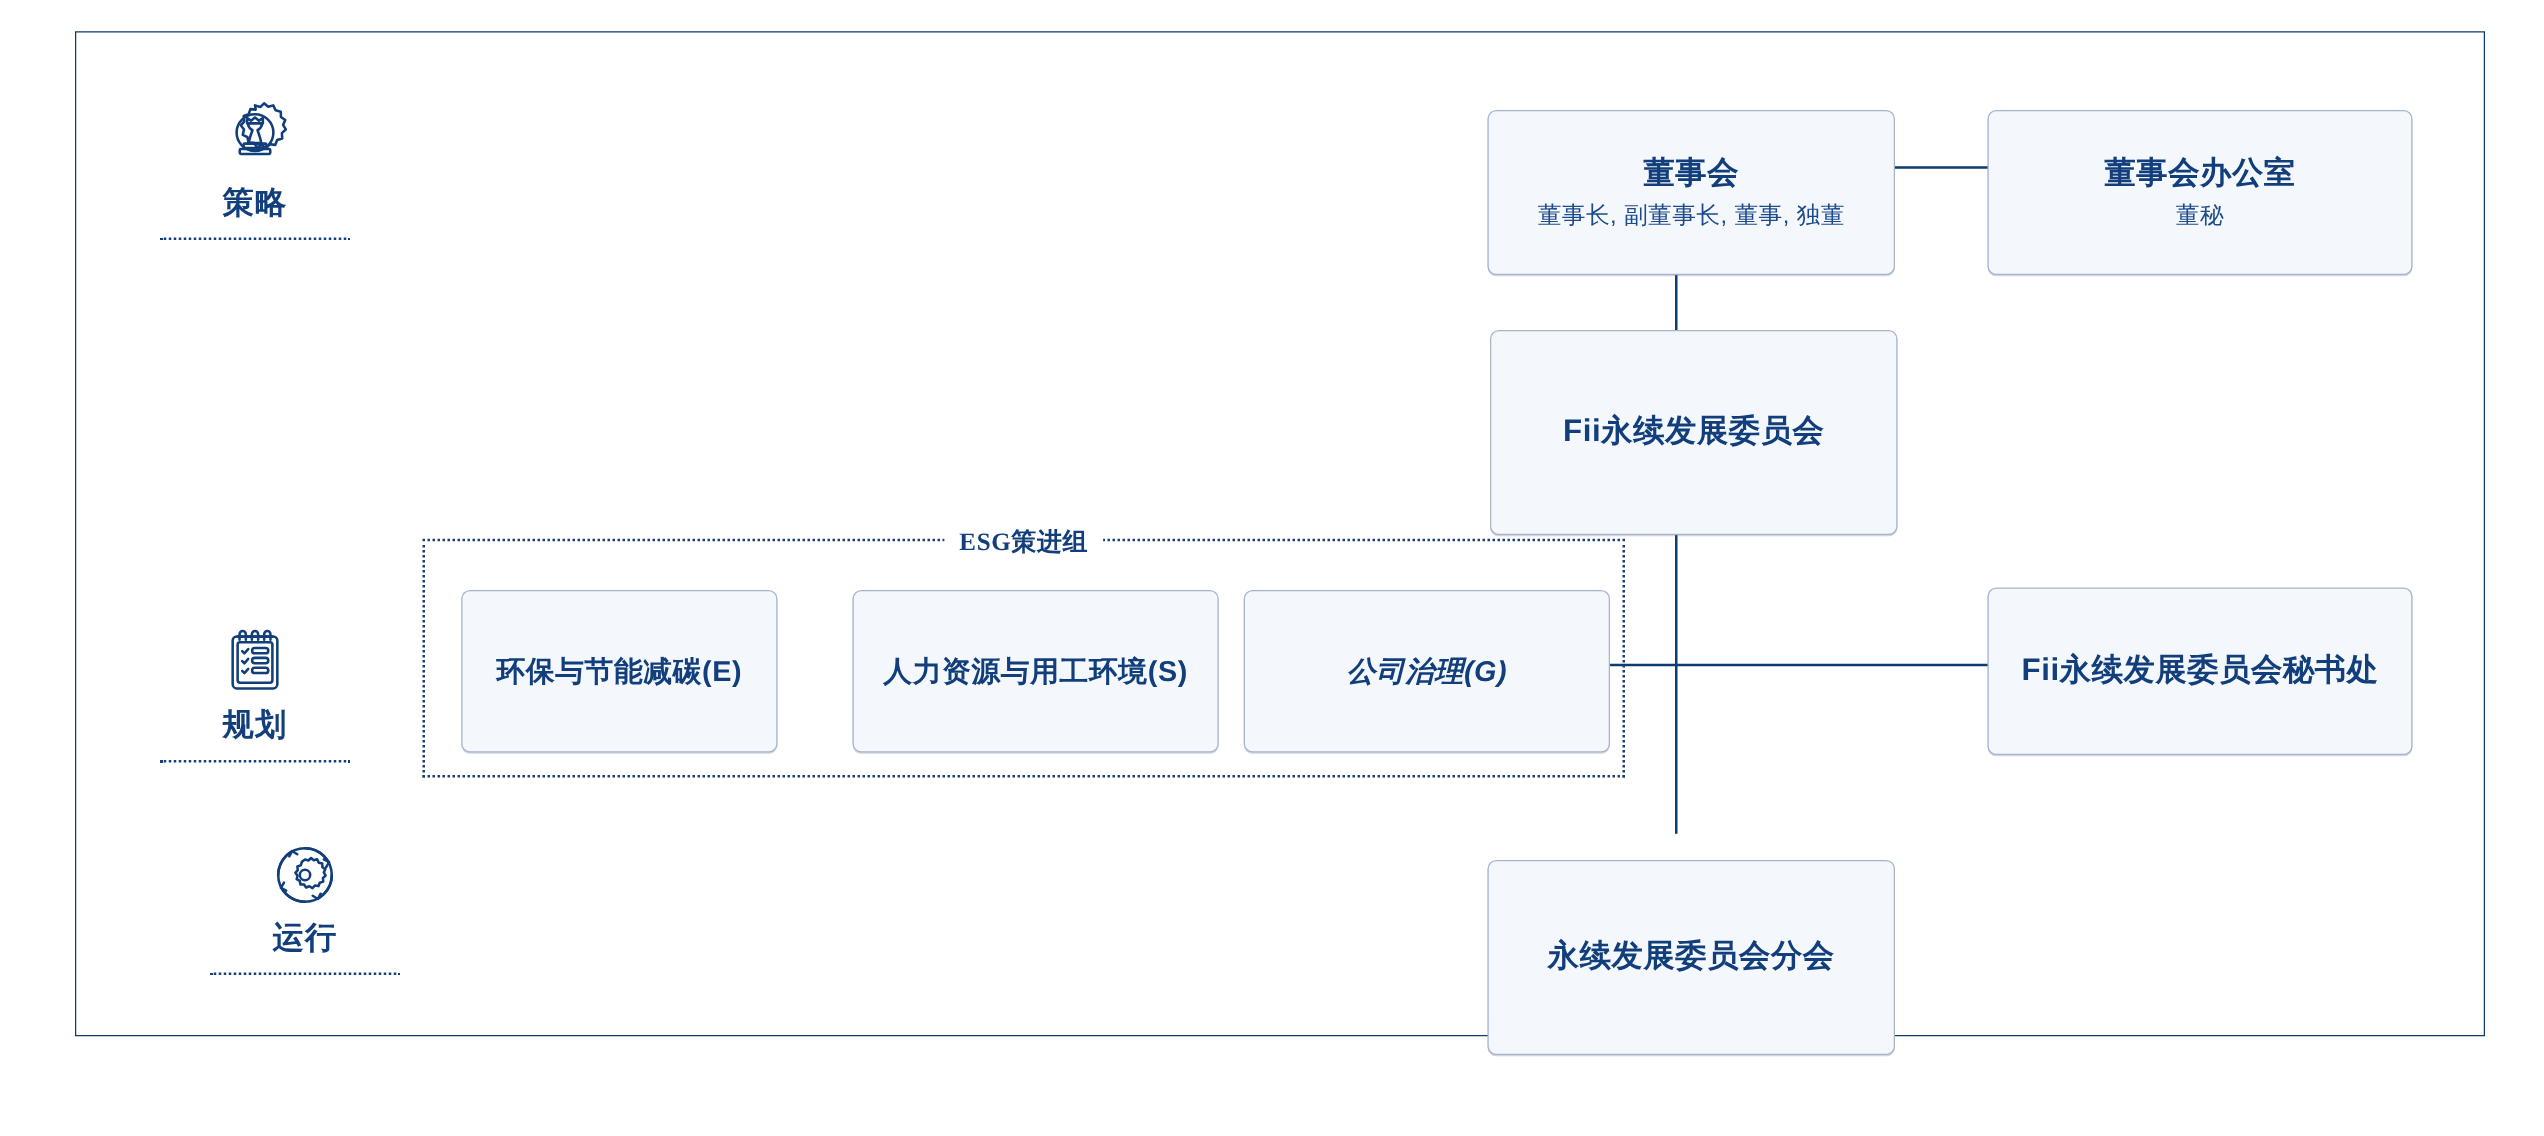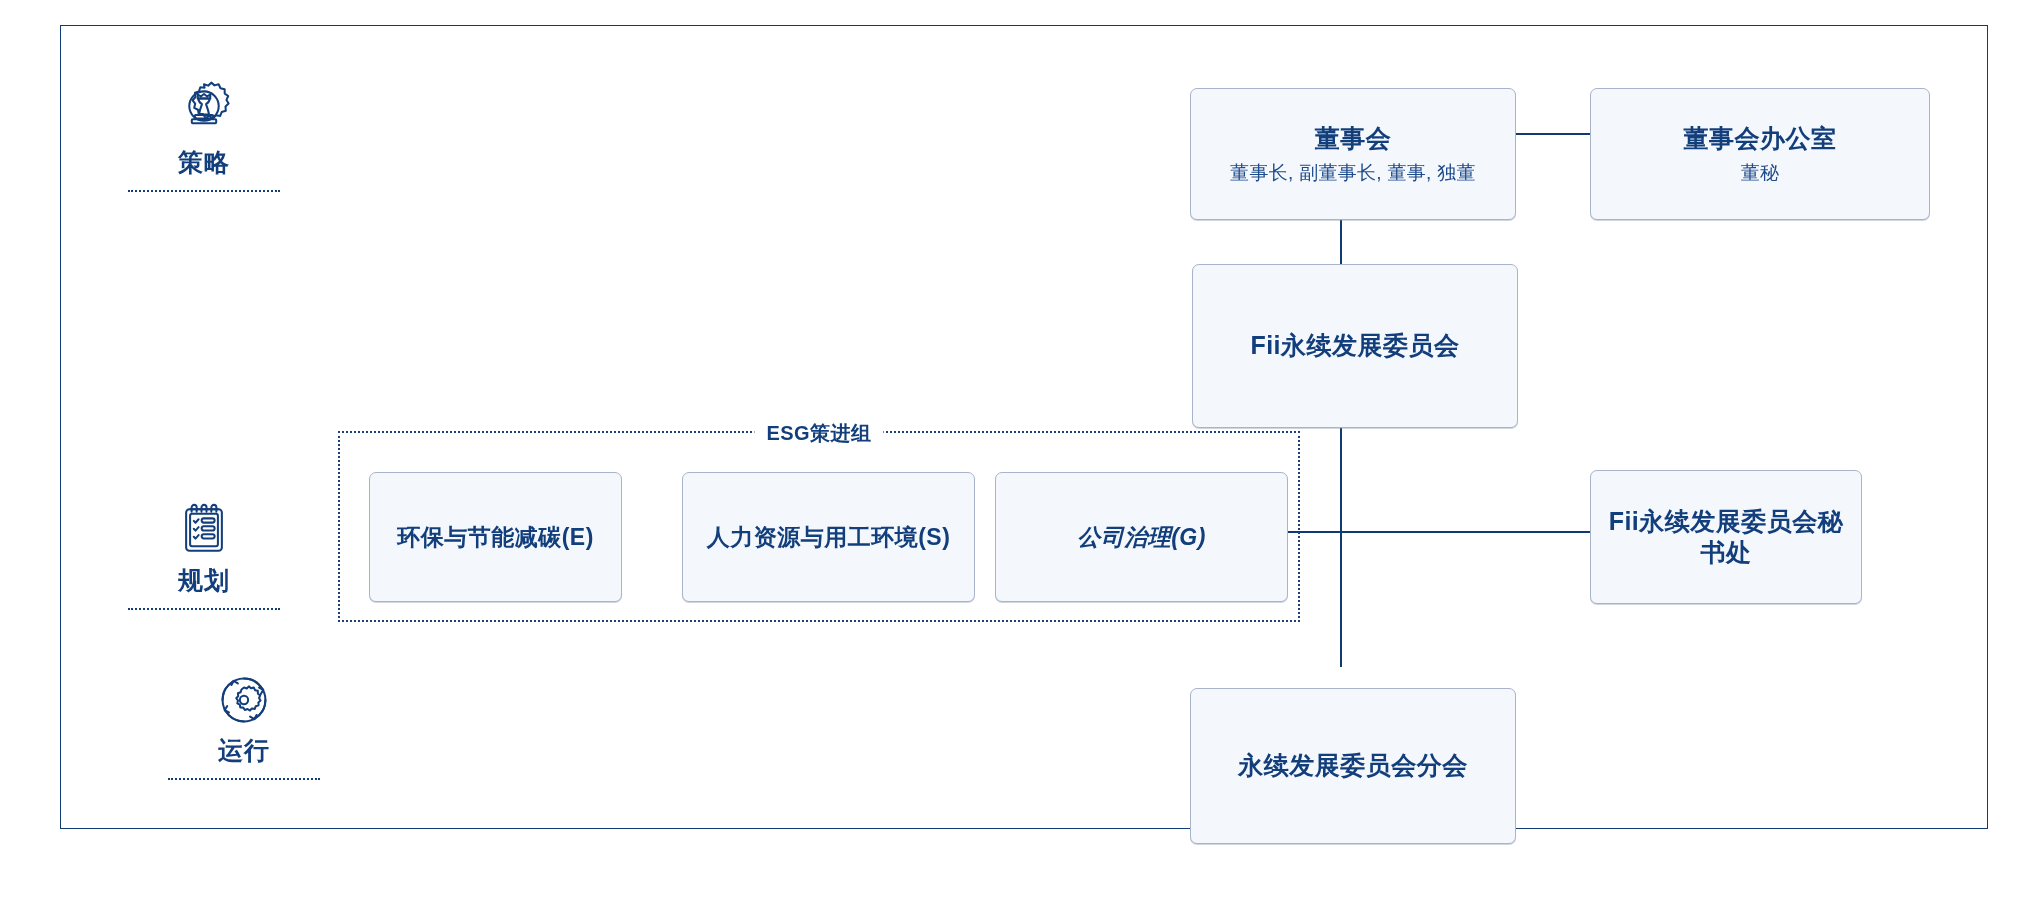--- a/index.html
+++ b/index.html
@@ -86,20 +86,21 @@
     left: 50%;
     top: -13px;
     transform: translateX(-50%);
     background: #ffffff;
     padding: 0 12px;
     font-size: 20px;
     font-weight: 700;
     color: #123e7c;
     white-space: nowrap;
     letter-spacing: 0.5px;
+    font-family: Liberation Serif, serif;
   }
 
   
   .node {
     position: absolute;
     box-sizing: border-box;
     background: #f4f8fd;
     border: 1.6px solid #a9b4cb;
     border-radius: 7px;
     display: flex;
@@ -223,21 +224,21 @@
   </div>
 
   <div class="node node-esg" style="left:682px; top:472px; width:293px; height:130px;">
     <span class="node-title">人力资源与用工环境(S)</span>
   </div>
 
   <div class="node node-esg" style="left:995px; top:472px; width:293px; height:130px;font-style:italic;">
     <span class="node-title">公司治理(G)</span>
   </div>
 
-  <div class="node" style="left:1590px; top:470px; width:272px; height:134px;">
+  <div class="node" style="left:1590px; top:470px; width:340px; height:134px;">
     <span class="node-title">Fii永续发展委员会秘书处</span>
   </div>
 
   <div class="node" style="left:1190px; top:688px; width:326px; height:156px;">
     <span class="node-title">永续发展委员会分会</span>
   </div>
 
 </div>
 
 </body></html>

